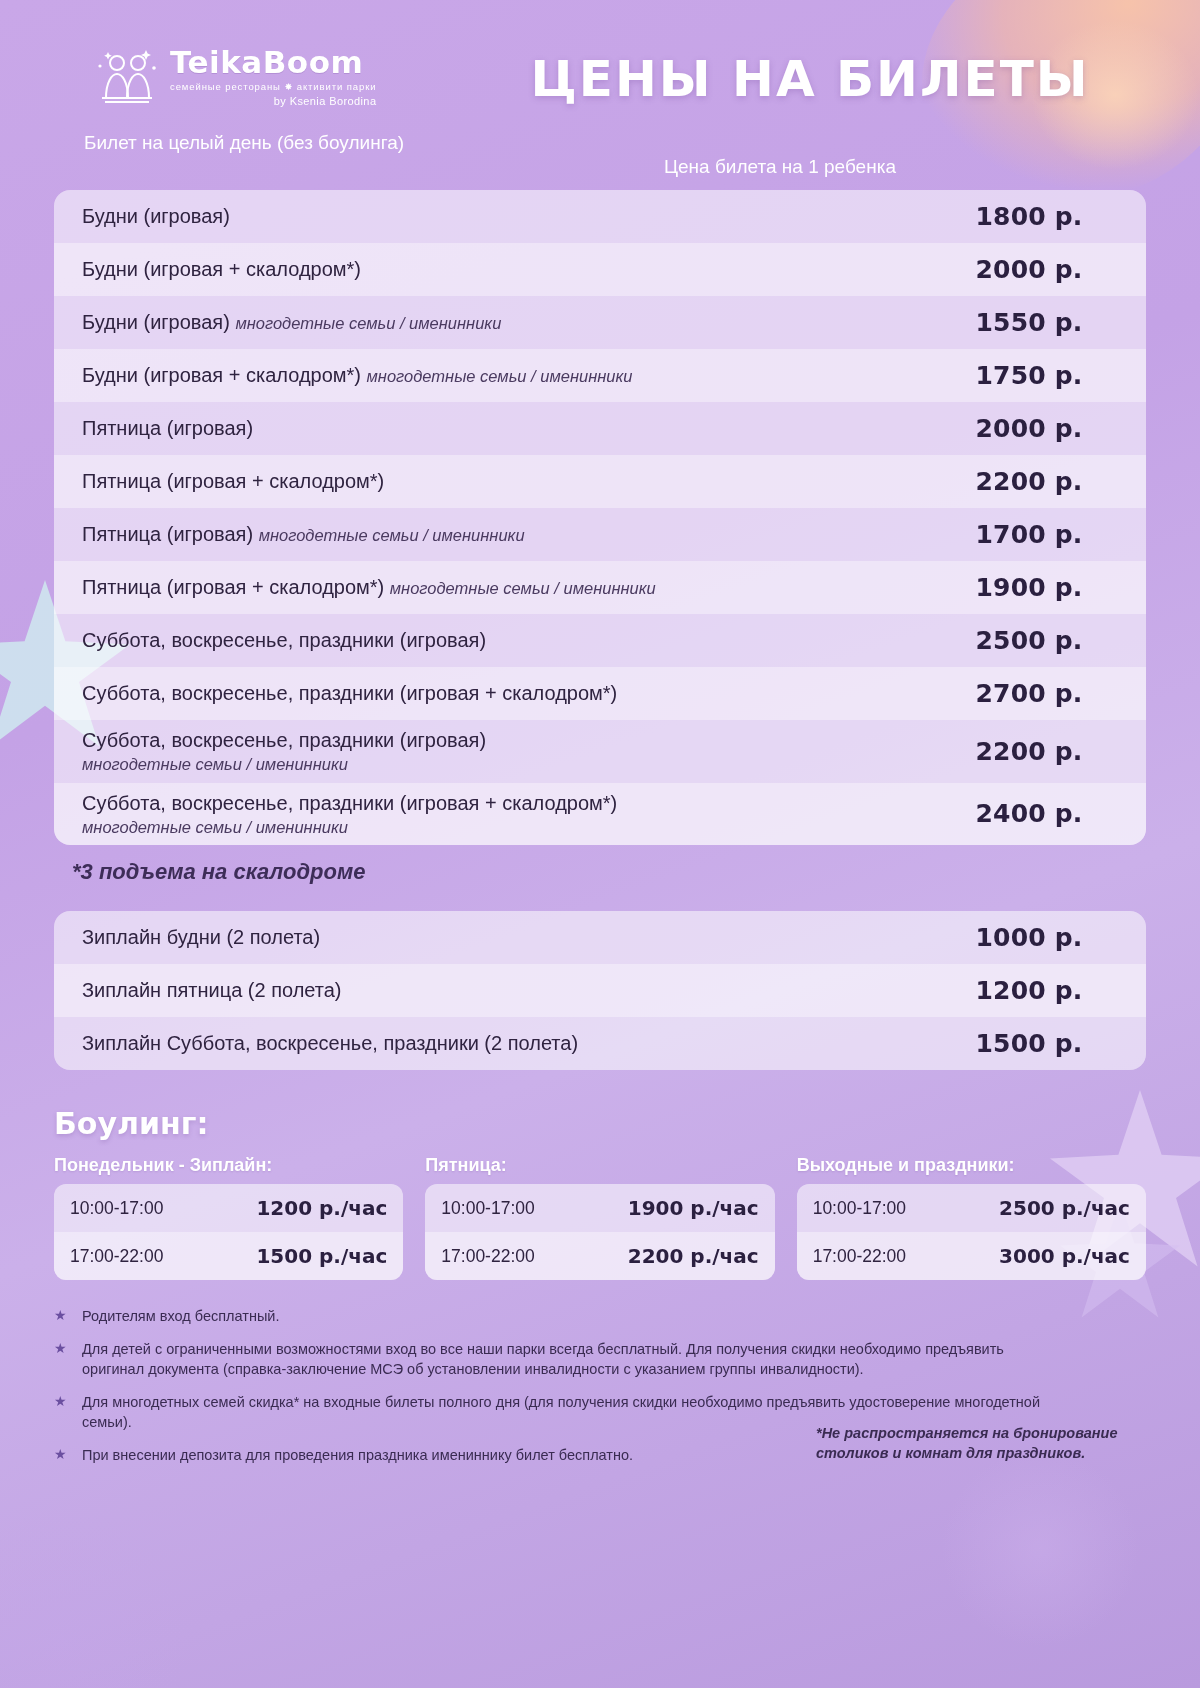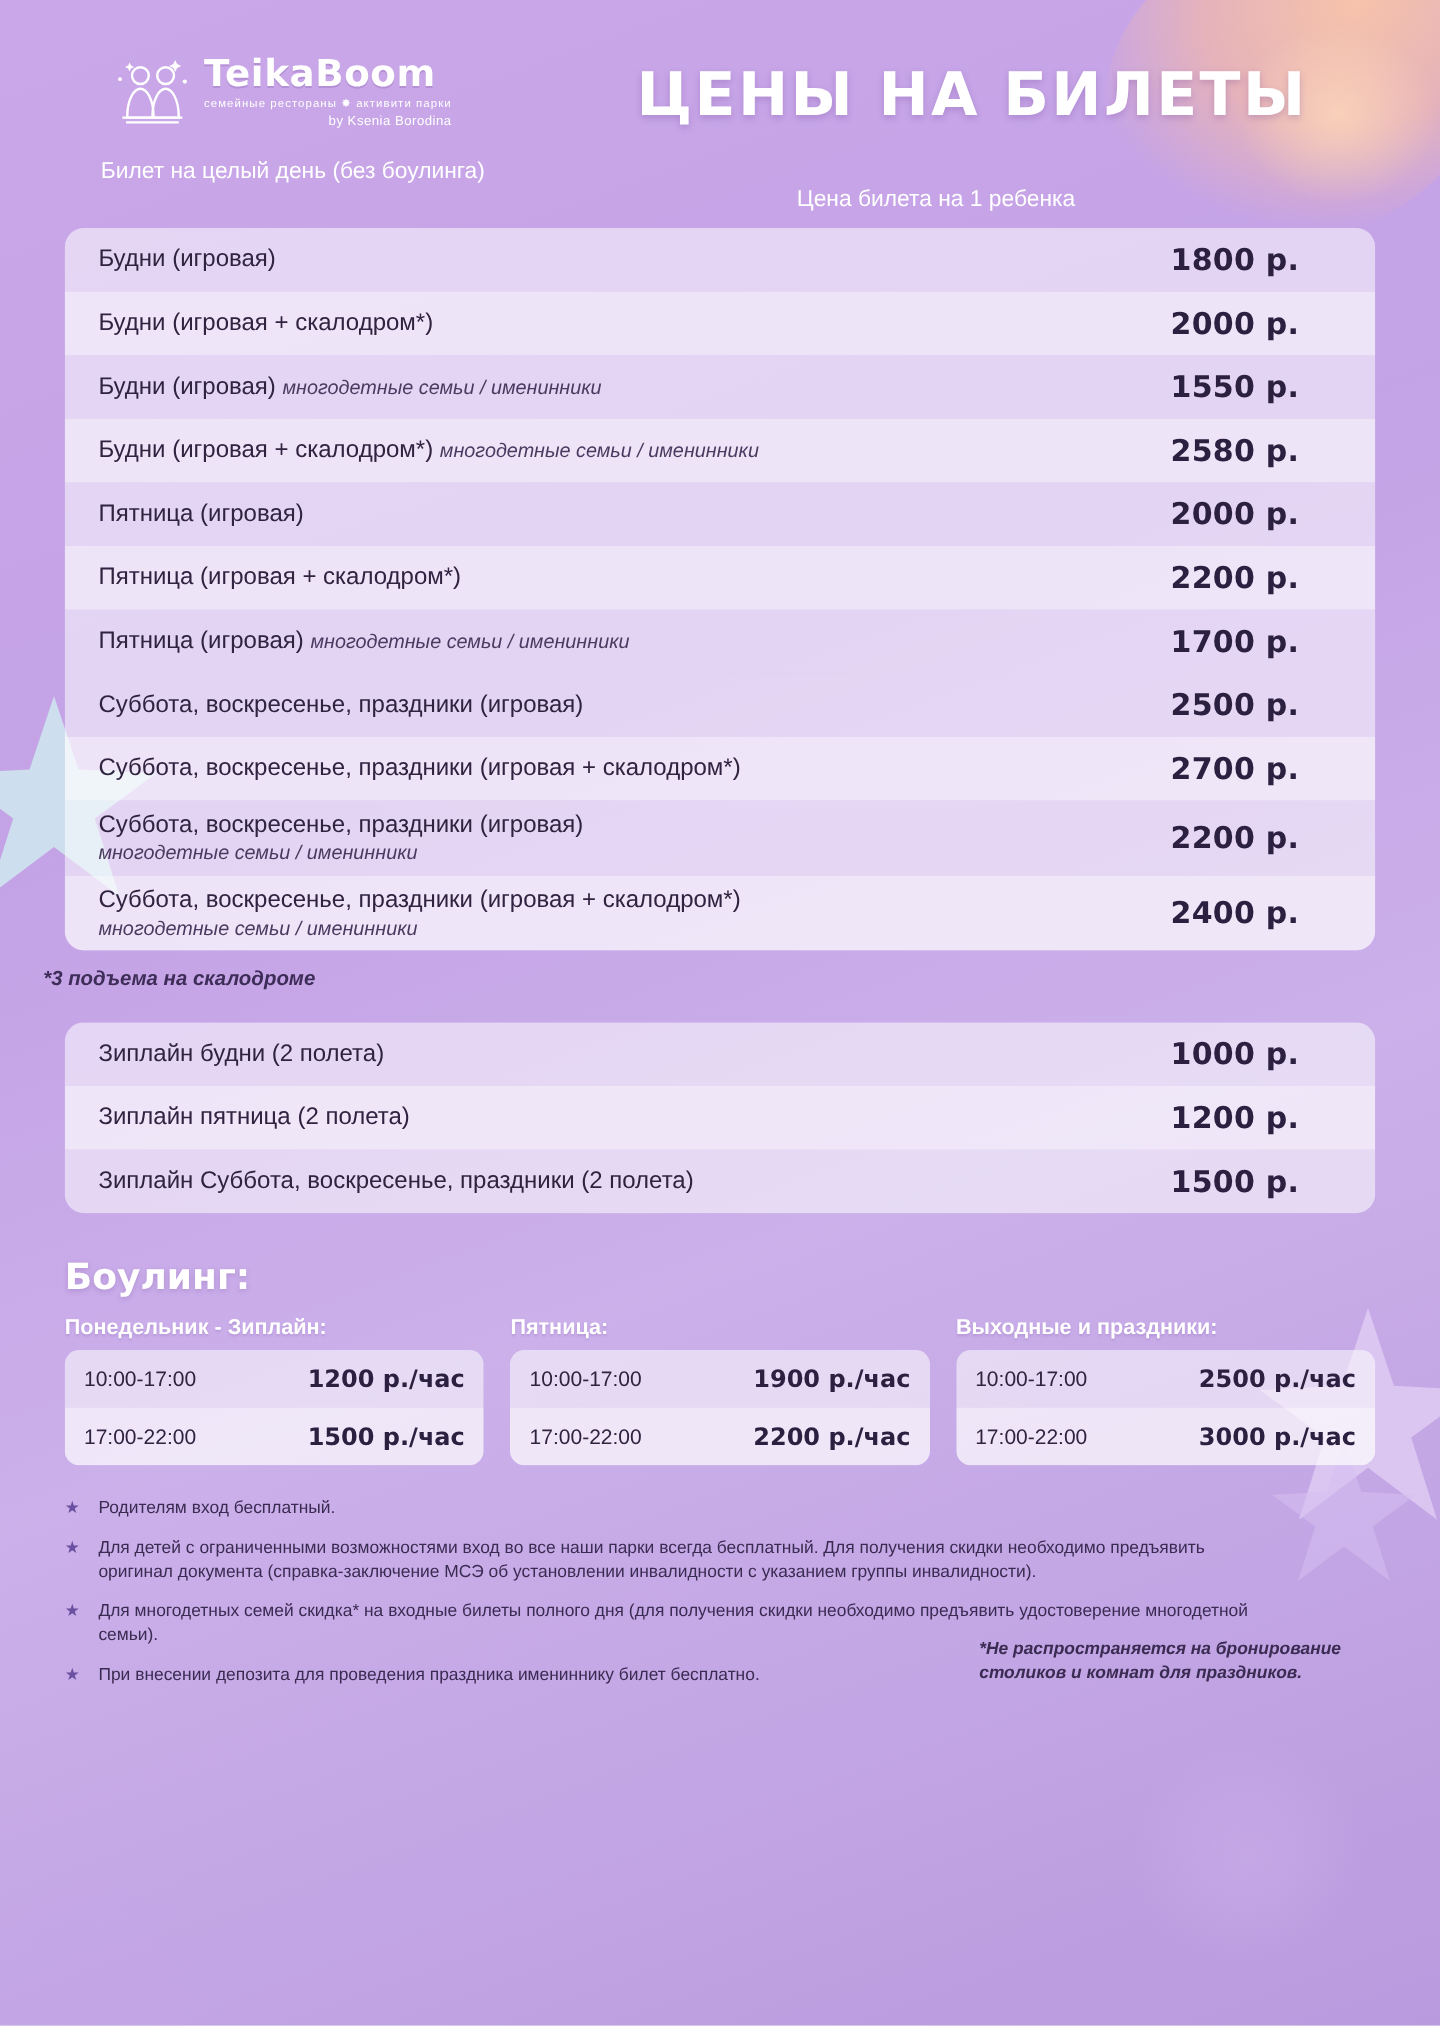--- a/index.html
+++ b/index.html
@@ -172,22 +172,22 @@
     text-align: center;
     font-size: 25px;
     font-weight: 700;
     color: #2b2040;
     letter-spacing: .2px;
     font-family: "DejaVu Sans", sans-serif;
   }
 
   .footnote-star {
     position: relative;
-    margin: 14px 54px 0 36px;
-    font-size: 17px;
+    margin: 14px 54px 0 72px;
+    font-size: 22px;
     font-weight: 700;
     font-style: italic;
     color: #3d2d58;
   }
 
   .table2 {
     position: relative;
     margin: 26px 54px 0 54px;
     background: rgba(255,255,255,.30);
     border-radius: 16px;
@@ -331,33 +331,37 @@
     <div class="row alt-b">
       <div class="label">Будни (игровая + скалодром*)</div>
       <div class="price">2000 р.</div>
     </div>
     <div class="row alt-a">
       <div class="label">Будни (игровая) <span class="small">многодетные семьи / именинники</span></div>
       <div class="price">1550 р.</div>
     </div>
     <div class="row alt-b">
       <div class="label">Будни (игровая + скалодром*) <span class="small">многодетные семьи / именинники</span></div>
-      <div class="price">2580 р.</div>
+      <div class="price">1750 р.</div>
     </div>
     <div class="row alt-a">
       <div class="label">Пятница (игровая)</div>
       <div class="price">2000 р.</div>
     </div>
     <div class="row alt-b">
       <div class="label">Пятница (игровая + скалодром*)</div>
       <div class="price">2200 р.</div>
     </div>
     <div class="row alt-a">
       <div class="label">Пятница (игровая) <span class="small">многодетные семьи / именинники</span></div>
       <div class="price">1700 р.</div>
+    </div>
+    <div class="row alt-b">
+      <div class="label">Пятница (игровая + скалодром*) <span class="small">многодетные семьи / именинники</span></div>
+      <div class="price">1900 р.</div>
     </div>
     <div class="row alt-a">
       <div class="label">Суббота, воскресенье, праздники (игровая)</div>
       <div class="price">2500 р.</div>
     </div>
     <div class="row alt-b">
       <div class="label">Суббота, воскресенье, праздники (игровая + скалодром*)</div>
       <div class="price">2700 р.</div>
     </div>
     <div class="row alt-a">

